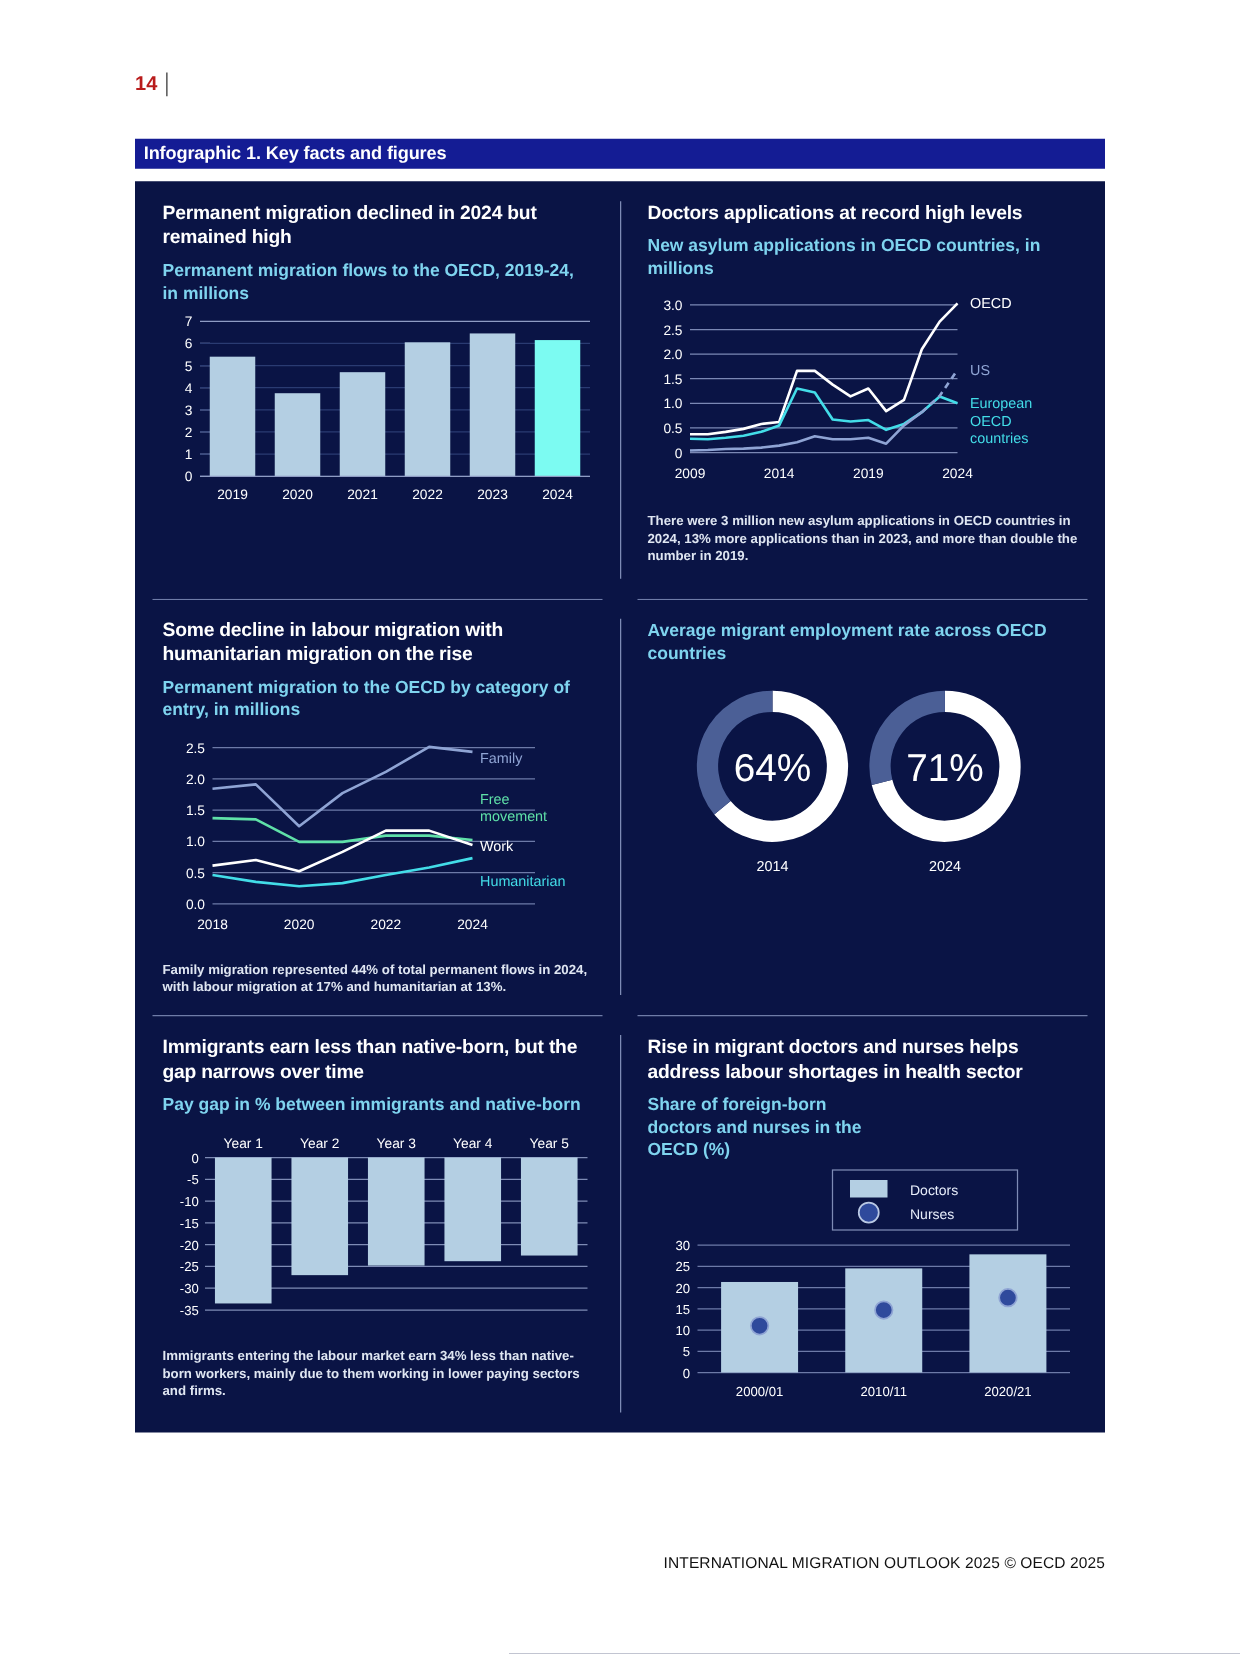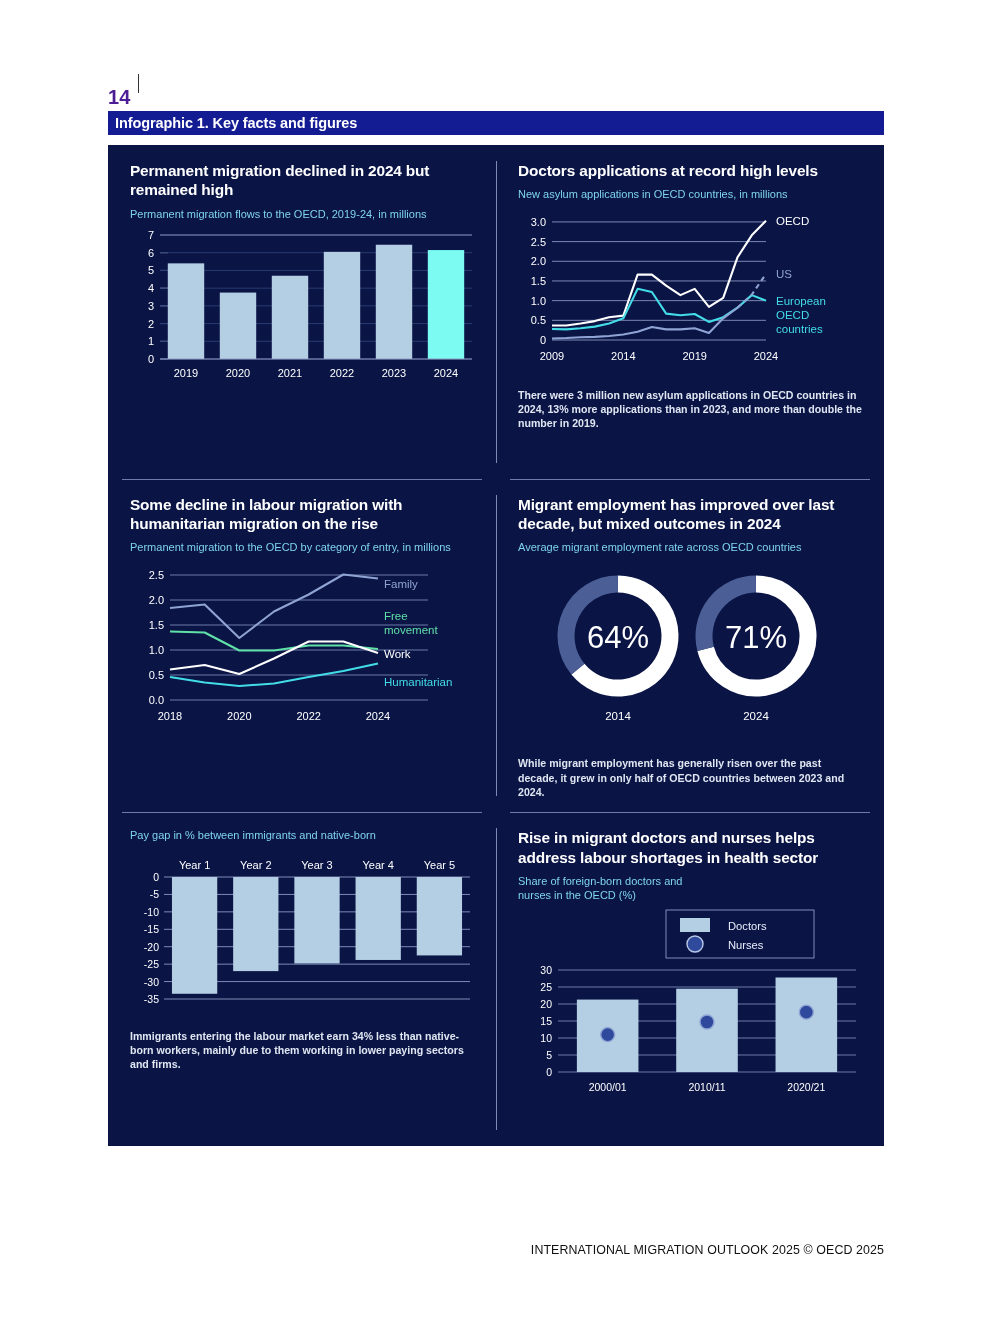--- a/index.html
+++ b/index.html
@@ -10,21 +10,21 @@
     position:relative;
     overflow:hidden;
   }
   .page { position:absolute; inset:0; }
 
   
   .pagenum-row{
     position:absolute; left:108px; top:58px;
     display:flex; align-items:center; gap:7px;
   }
-  .pagenum{ font-size:20px; font-weight:bold; color:#4c1d95; letter-spacing:.2px;margin-top:28px; }
+  .pagenum{ font-size:16px; font-weight:bold; color:#b91c1c; letter-spacing:.2px; }
   .pagenum-rule{ width:1px; height:19px; background:#333; display:block; }
 
   .infobar{
     position:absolute; left:108px; top:111px;
     width:776px; height:24px;
     background:#141c94;
     display:flex; align-items:center;
   }
   .infobar-label{
     color:#ffffff; font-size:14.5px; font-weight:bold;
@@ -58,22 +58,23 @@
   .panel.row-mid::after, .panel.row-bot::after{
     content:""; position:absolute; left:14px; right:14px; top:0;
     height:1px; background:#6f7ca8;
   }
 
   .p-title{
     color:#ffffff; font-size:15.4px; font-weight:bold;
     line-height:1.25; margin:0 0 7px 0; letter-spacing:-.15px;
   }
   .p-sub{
-    color:#7fd4ef; font-size:11px; line-height:1.3;
+    color:#7fd4ef; font-size:14px; line-height:1.3;
     margin:0 0 6px 0;
+    font-weight:bold;
   }
   .p-note{
     color:#dfe6f2; font-size:10.6px; line-height:1.33;
     margin-top:8px;
     font-weight:bold;
   }
   .chartwrap{ position:relative; }
   svg{ display:block; }
   .tick{ font-size:11px; fill:#ffffff; font-family:"Liberation Sans", sans-serif; }
   .ticksm{ font-size:10.5px; fill:#ffffff; font-family:"Liberation Sans", sans-serif; }
@@ -213,41 +214,41 @@
               <polyline points="40,71.5 74.66666666666666,72.5 109.33333333333333,90.5 144,90.5 178.66666666666666,85.5 213.33333333333334,85.5 248,89" fill="none" stroke="#5fe0a8" stroke-width="2.1" stroke-linejoin="round"></polyline>
               <polyline points="40,109.5 74.66666666666666,105 109.33333333333333,114 144,98.5 178.66666666666666,81.5 213.33333333333334,81.5 248,93" fill="none" stroke="#ffffff" stroke-width="2.1" stroke-linejoin="round"></polyline>
               <polyline points="40,117 74.66666666666666,122.5 109.33333333333333,126 144,123.5 178.66666666666666,117 213.33333333333334,111 248,103.5" fill="none" stroke="#43dde8" stroke-width="2.1" stroke-linejoin="round"></polyline>
               <text x="254" y="27.5" class="serieslabel" fill="#8fa4d4">Family</text>
               <text x="254" y="60" class="serieslabel" fill="#5fe0a8">Free</text>
               <text x="254" y="74" class="serieslabel" fill="#5fe0a8">movement</text>
               <text x="254" y="98" class="serieslabel" fill="#ffffff">Work</text>
               <text x="254" y="126" class="serieslabel" fill="#43dde8">Humanitarian</text>
             </svg>
         </div>
+        <div class="p-note">Family migration represented 44% of total permanent flows in 2024, with labour migration at 17% and humanitarian at 13%.</div>
       </div>
 
       <div class="panel col-right row-mid">
-        <div class="p-title">Migrant employment has improved over last decade, but mixed outcomes in 2024</div>
         <div class="p-sub">Average migrant employment rate across OECD countries</div>
         <div class="chartwrap">
           <svg id="svg-p4" width="348" height="188" viewBox="0 0 348 188">
               <path d="M100,24 A52,52 0 1 1 59.93331137565895,109.14604746693186" fill="none" stroke="#ffffff" stroke-width="17"></path>
               <path d="M59.93331137565895,109.14604746693186 A52,52 0 0 1 99.94800000866664,24.00002599999783" fill="none" stroke="#4b5f96" stroke-width="17"></path>
               <text x="100" y="88" text-anchor="middle" class="donutval">64%</text>
               <text x="100" y="160" text-anchor="middle" class="donutyear">2014</text>
               <path d="M238,24 A52,52 0 1 1 187.6336756213112,88.93187413257247" fill="none" stroke="#ffffff" stroke-width="17"></path>
               <path d="M187.6336756213112,88.93187413257247 A52,52 0 0 1 237.94800000866664,24.00002599999783" fill="none" stroke="#4b5f96" stroke-width="17"></path>
               <text x="238" y="88" text-anchor="middle" class="donutval">71%</text>
               <text x="238" y="160" text-anchor="middle" class="donutyear">2024</text>
             </svg>
         </div>
-        <div class="p-note">While migrant employment has generally risen over the past decade, it grew in only half of OECD countries between 2023 and 2024.</div>
       </div>
 
       <div class="panel row-bot">
+        <div class="p-title">Immigrants earn less than native-born, but the gap narrows over time</div>
         <div class="p-sub">Pay gap in % between immigrants and native-born</div>
         <div class="chartwrap">
           <svg id="svg-p5" width="346" height="172" viewBox="0 0 346 172">
               <line x1="34" x2="340" y1="28" y2="28" stroke="#7e8bb5" stroke-width="1"></line>
               <text x="29" y="32" text-anchor="end" class="ticksm">0</text>
               <line x1="34" x2="340" y1="45.42857142857143" y2="45.42857142857143" stroke="#7e8bb5" stroke-width="1"></line>
               <text x="29" y="49.42857142857143" text-anchor="end" class="ticksm">-5</text>
               <line x1="34" x2="340" y1="62.857142857142854" y2="62.857142857142854" stroke="#7e8bb5" stroke-width="1"></line>
               <text x="29" y="66.85714285714286" text-anchor="end" class="ticksm">-10</text>
               <line x1="34" x2="340" y1="80.28571428571428" y2="80.28571428571428" stroke="#7e8bb5" stroke-width="1"></line>

